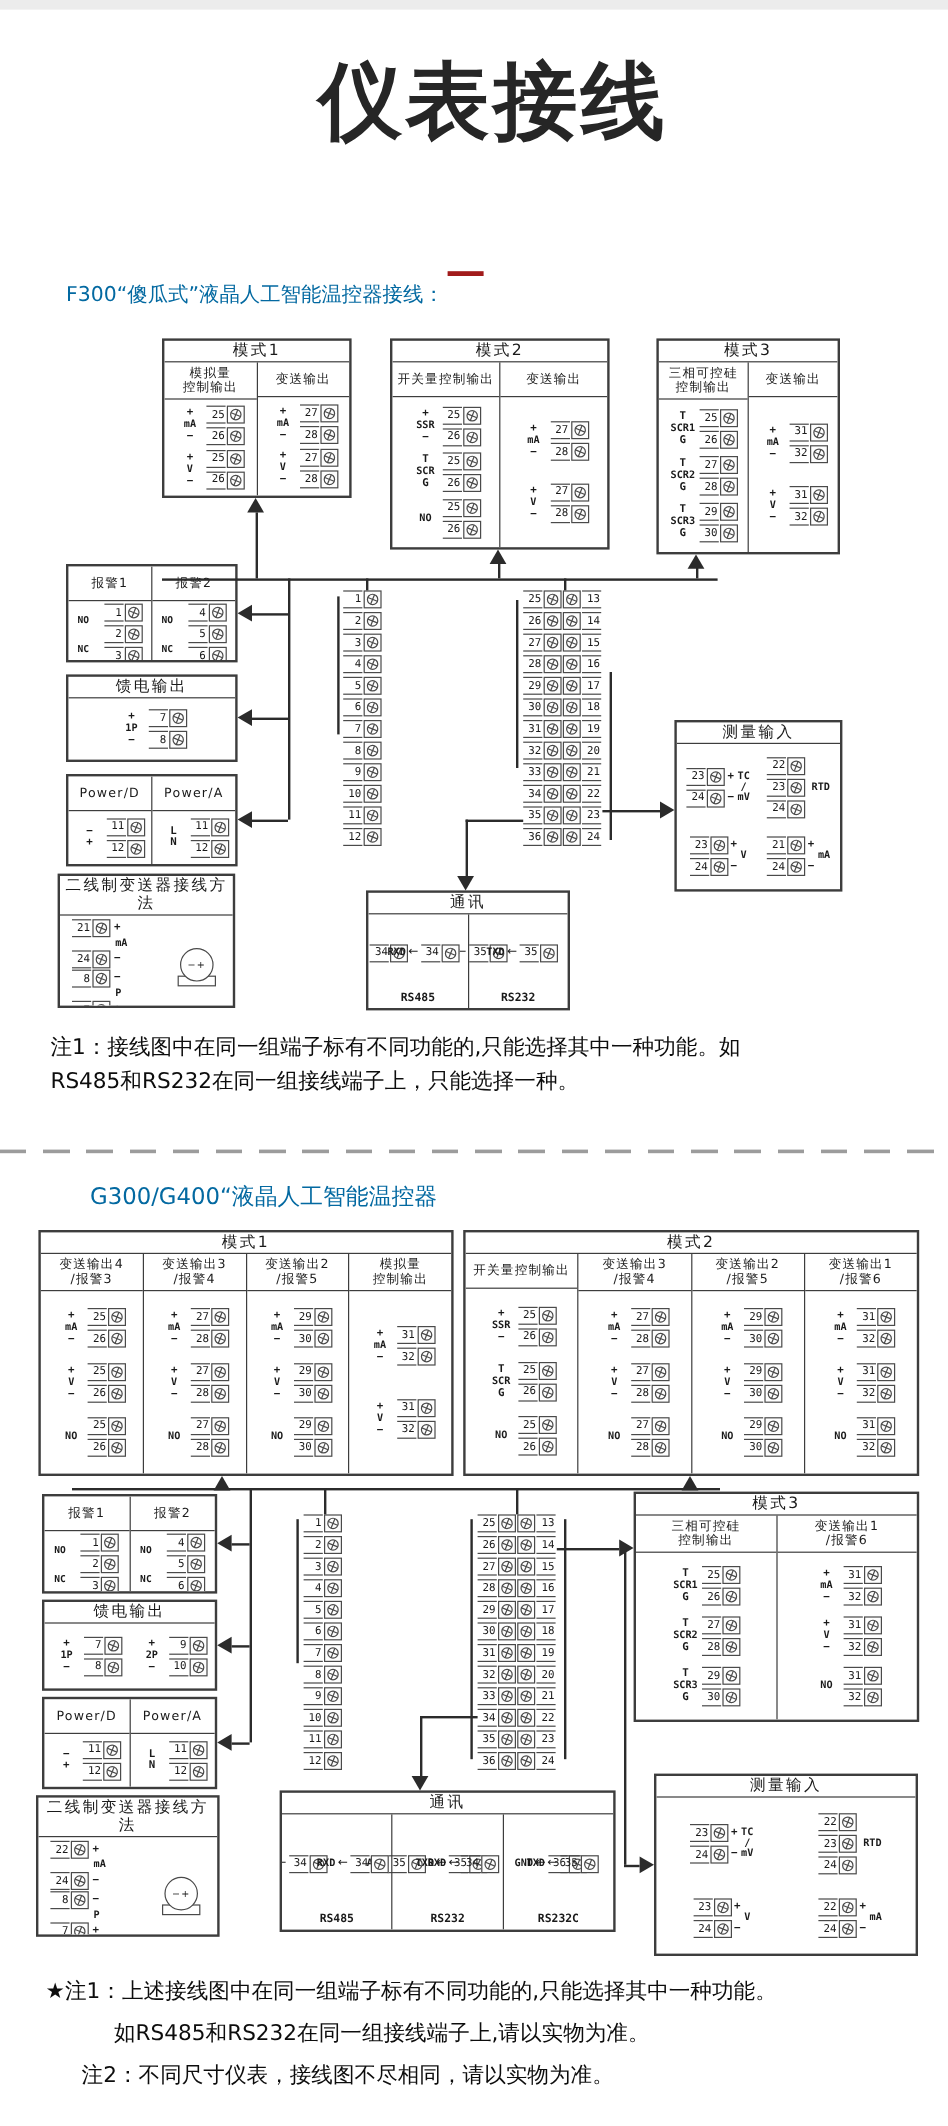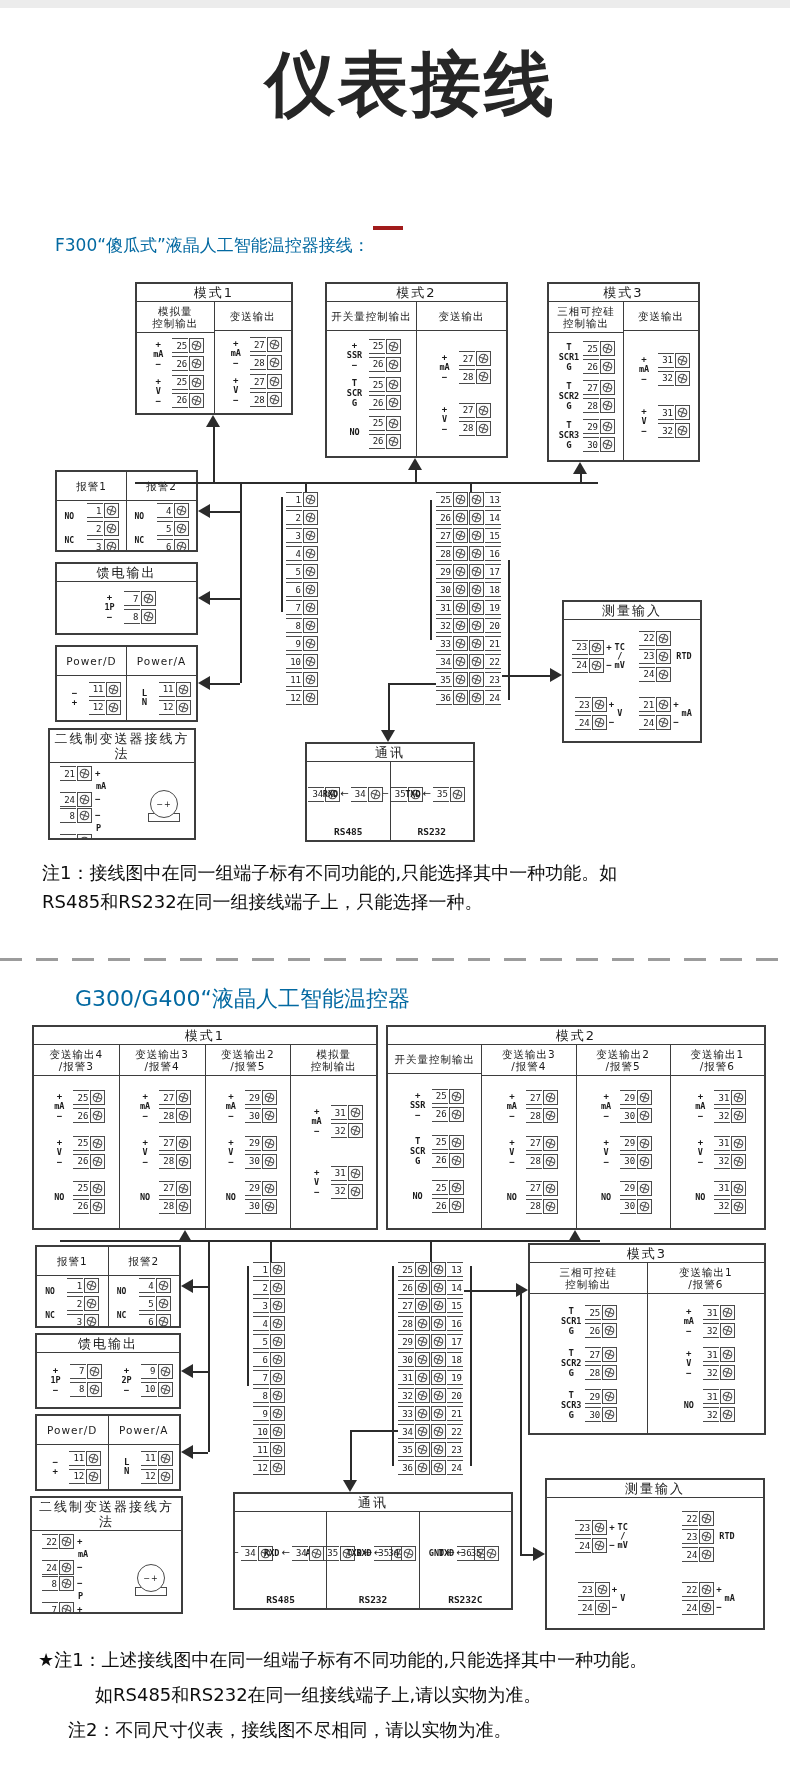--- a/index.html
+++ b/index.html
@@ -4,21 +4,21 @@
 <style>
   html,body{margin:0;padding:0;background:#fff;}
   body{font-family:"DejaVu Sans","Liberation Sans",sans-serif;color:#1a1a1a;}
   .page{position:relative;width:790px;height:1772px;background:#fff;overflow:hidden;}
   .topbar{position:absolute;left:0;top:0;width:790px;height:8px;background:#ececec;}
   .page-title{position:absolute;left:16px;top:38px;width:100%;margin:0;text-align:center;
     font-size:70px;font-weight:900;letter-spacing:3px;color:#262626;}
   .red-dash{position:absolute;left:373px;top:226px;width:30px;height:4px;background:#a11b1b;}
   .heading{position:absolute;font-size:17px;color:#0369a1;white-space:nowrap;}
   .f300-heading{left:55px;top:234px;}
-  .g-heading{left:75px;top:984px;font-size:22px;}
+  .g-heading{left:75px;top:984px;font-size:19px;}
   .diagram{position:absolute;left:0;top:0;width:790px;height:1772px;pointer-events:none;}
 
   .panel{position:absolute;border:2px solid #3d3d3d;background:#fff;box-sizing:border-box;
     display:flex;flex-direction:column;overflow:hidden;}
   .panel.strip{border:none;background:transparent;overflow:visible;}
   .ptitle{border-bottom:1.5px solid #3d3d3d;text-align:center;font-size:13px;line-height:15px;
     padding:1px 0;letter-spacing:2px;flex:none;}
   .cols{display:flex;flex:1;min-height:0;align-items:stretch;}
   .col{flex:1;display:flex;flex-direction:column;min-width:0;}
   .cols:not(.nodiv) .col + .col{border-left:1.5px solid #3d3d3d;}

